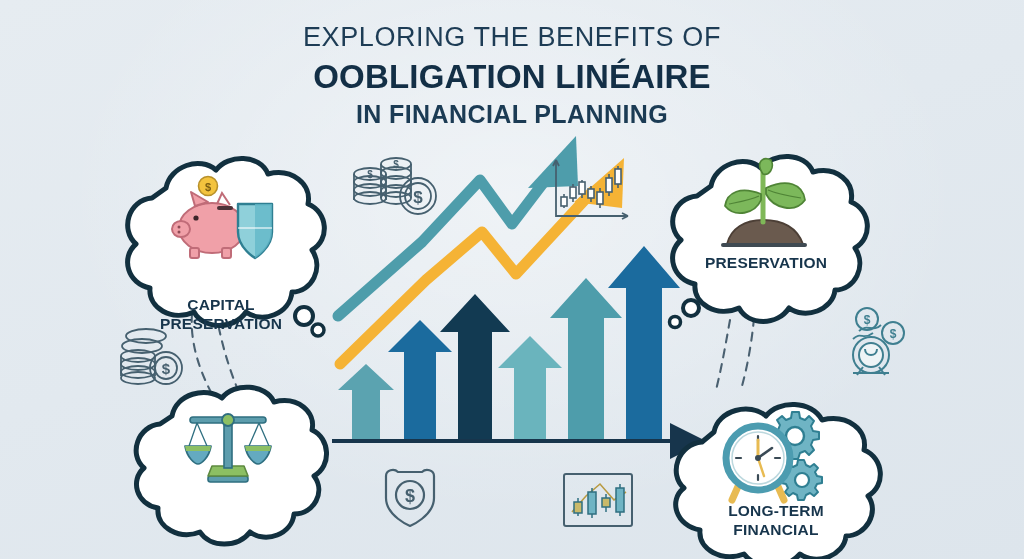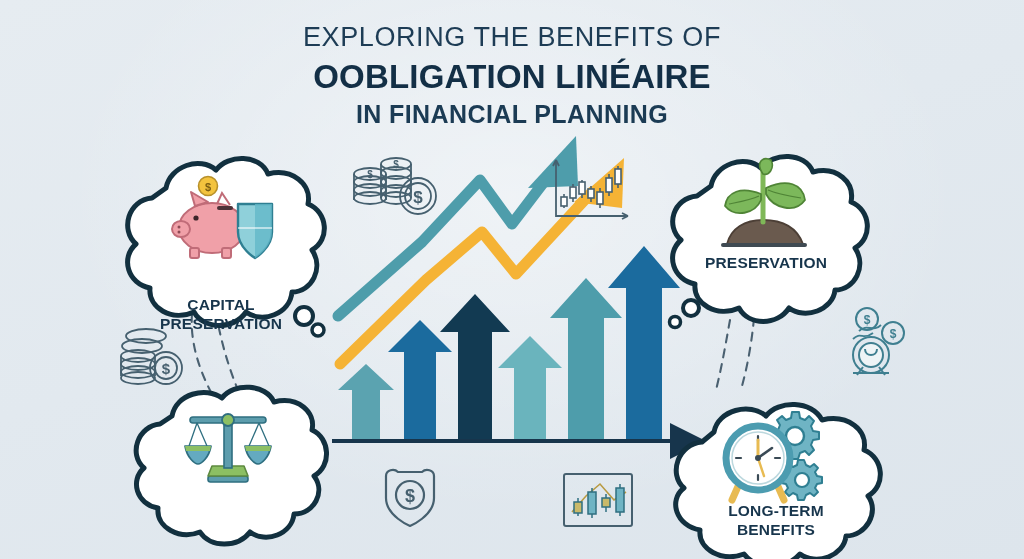--- a/index.html
+++ b/index.html
@@ -317,21 +317,21 @@
         </g>
 
         <path d="M40 42 L40 24" stroke="#e8bb52" stroke-width="3" stroke-linecap="round"></path>
         <path d="M40 42 L54 32" stroke="#3a4a55" stroke-width="2.6" stroke-linecap="round"></path>
         <path d="M40 42 L46 60" stroke="#e8bb52" stroke-width="2.4" stroke-linecap="round"></path>
         <circle cx="40" cy="42" r="3" fill="#3a4a55"></circle>
       </svg>
     </div>
     <div class="cloud-label" style="top:102px;">
       <div>LONG-TERM</div>
-      <div>BENEFITS</div>
+      <div>FINANCIAL</div>
     </div>
   </div>
 
   <div class="deco" id="deco-coins-top">
     <svg width="92" height="70" viewBox="0 0 92 70">
       <g fill="none" stroke="#46606f" stroke-width="1.8">
 
         <ellipse cx="22" cy="22" rx="16" ry="6"></ellipse>
         <path d="M6 22 L6 48"></path>
           <path d="M38 22 L38 48"></path>

